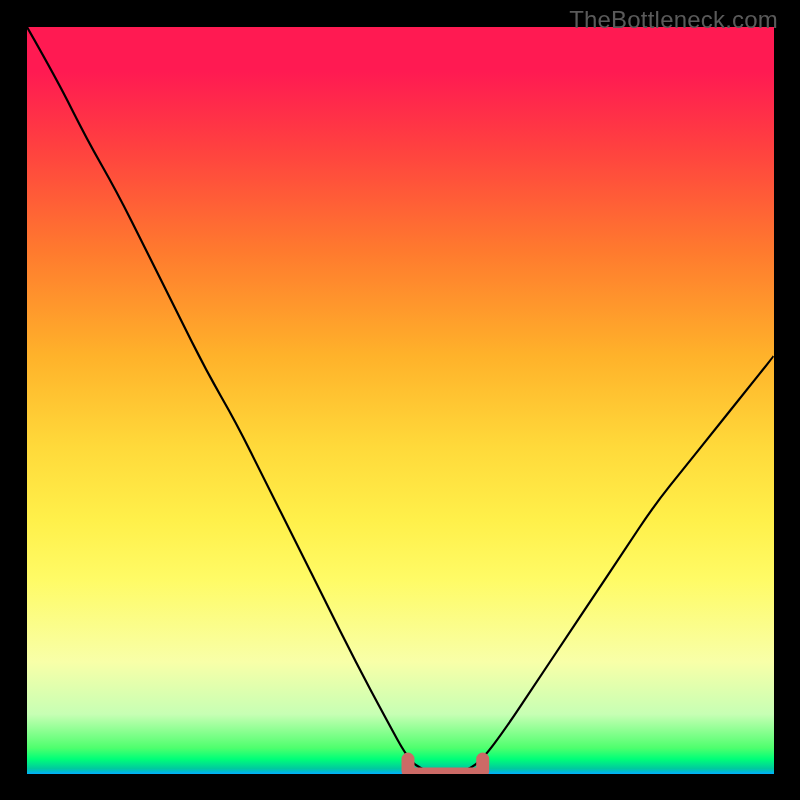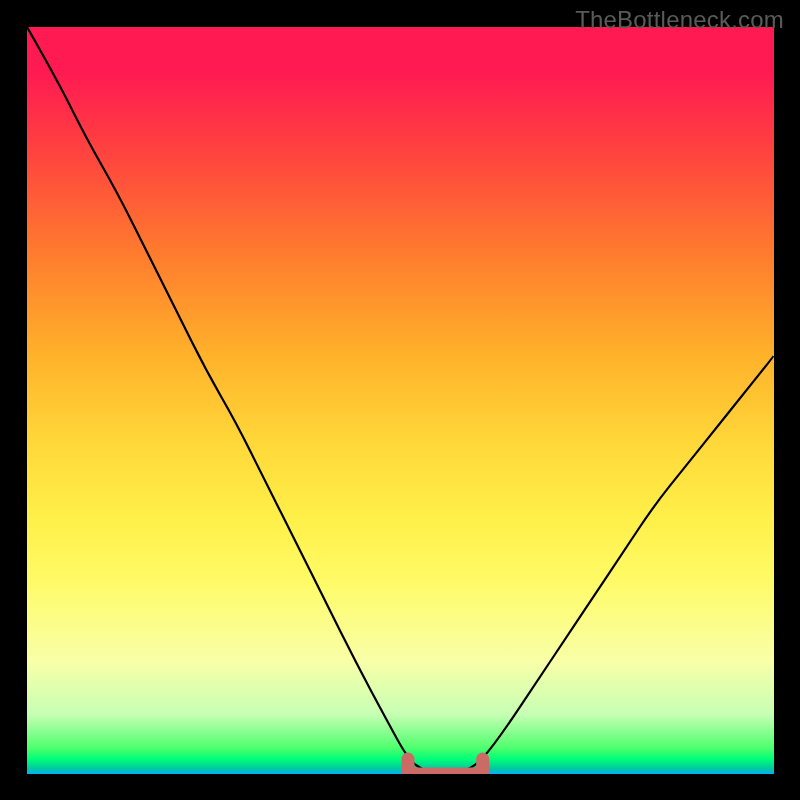--- a/index.html
+++ b/index.html
@@ -13,21 +13,21 @@
   }
   .frame {
     position: relative;
     width: 800px;
     height: 800px;
     background: #000;
   }
   .watermark {
     position: absolute;
     top: 6px;
-    right: 16px;
+    right: 22px;
     color: #5a5a5a;
     font-size: 24px;
     font-weight: 400;
     letter-spacing: 0.2px;
     z-index: 30;
     user-select: none;
   }
   .plot-area {
     position: absolute;
     left: 27px;

